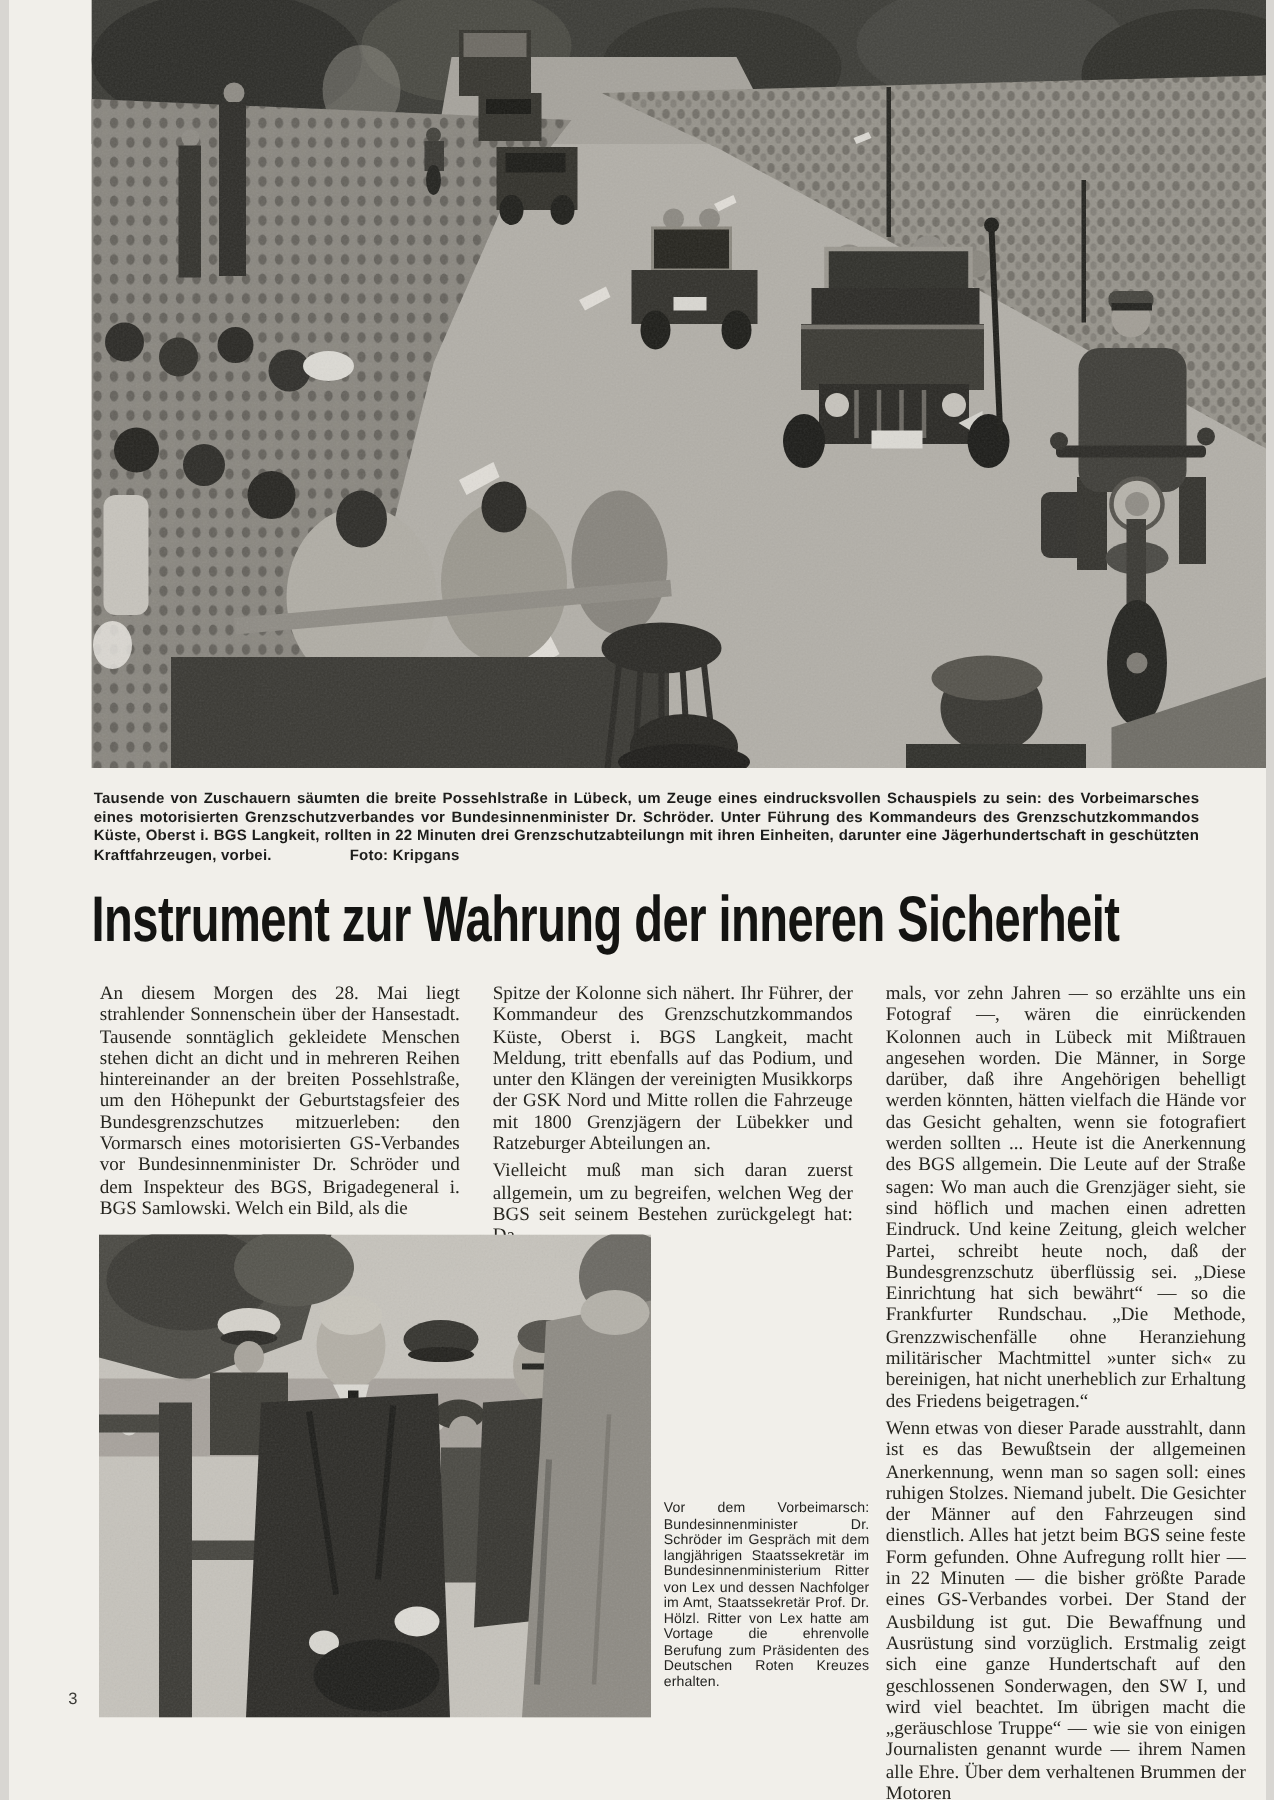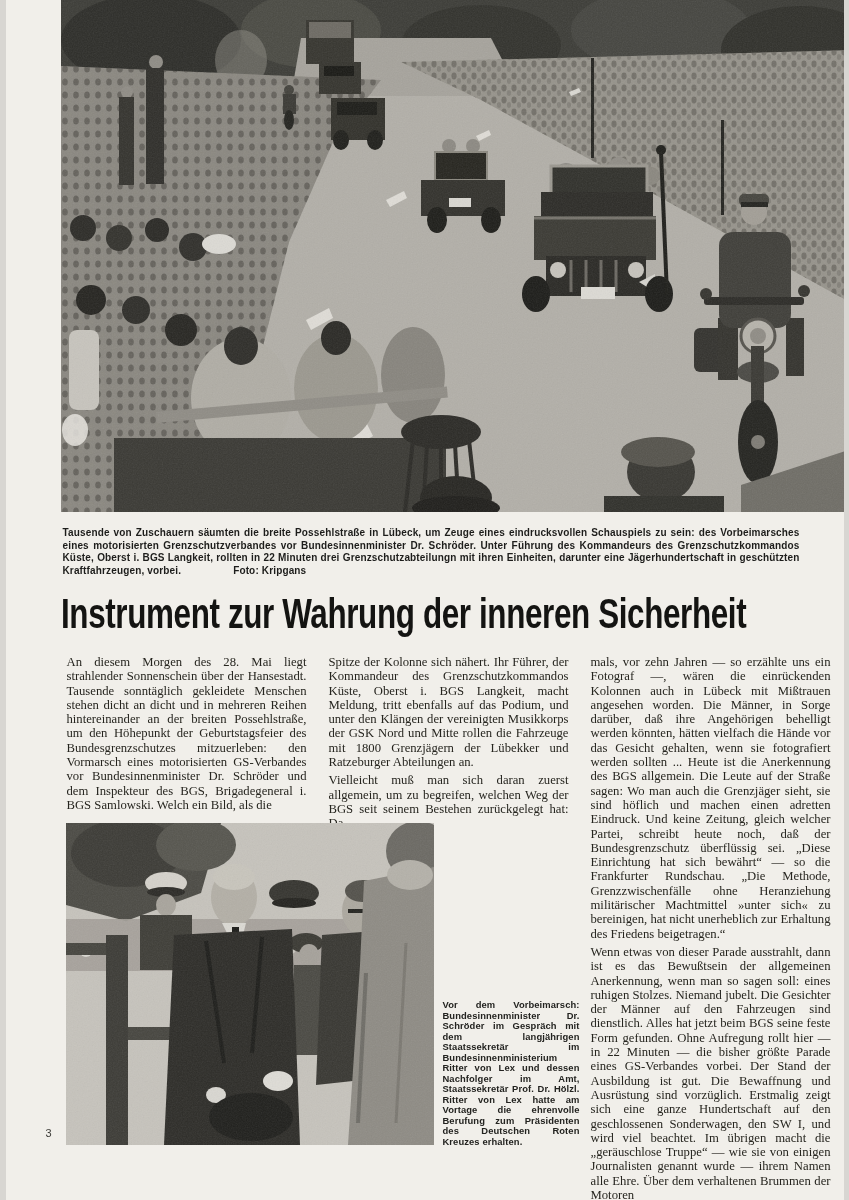--- a/index.html
+++ b/index.html
@@ -40,21 +40,21 @@
     display:flex; gap:14px;
     font-family:"Liberation Serif", serif;
     font-size:12.7px; line-height:14.3px; text-align:justify; color:#26251f;
   }
   .col { width:248px; }
   .col p { margin:4px; }
 
   
   .caption-bottom {
     position:absolute; left:437px; top:991px; width:137px;
-    font-size:9.4px; line-height:10.5px; font-weight:bold; letter-spacing:.1px;
+    font-size:9.4px; line-height:10.5px; font-weight:normal; letter-spacing:.1px;
     text-align:justify; color:#232320;
   }
 
   .page-number {
     position:absolute; left:40px; top:1127px;
     font-size:11px; color:#3c3b37;
   }
 </style>
 </head>
 <body>

